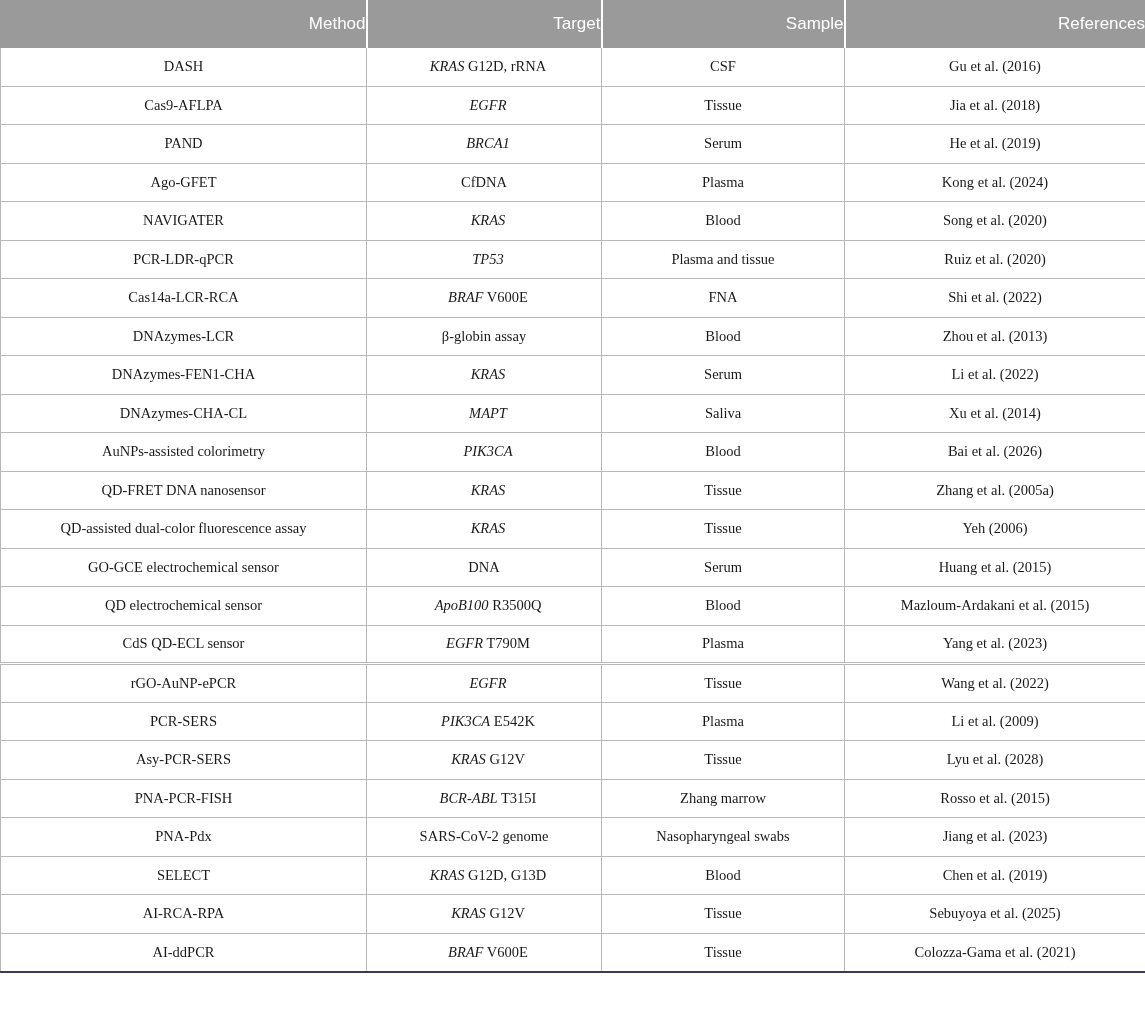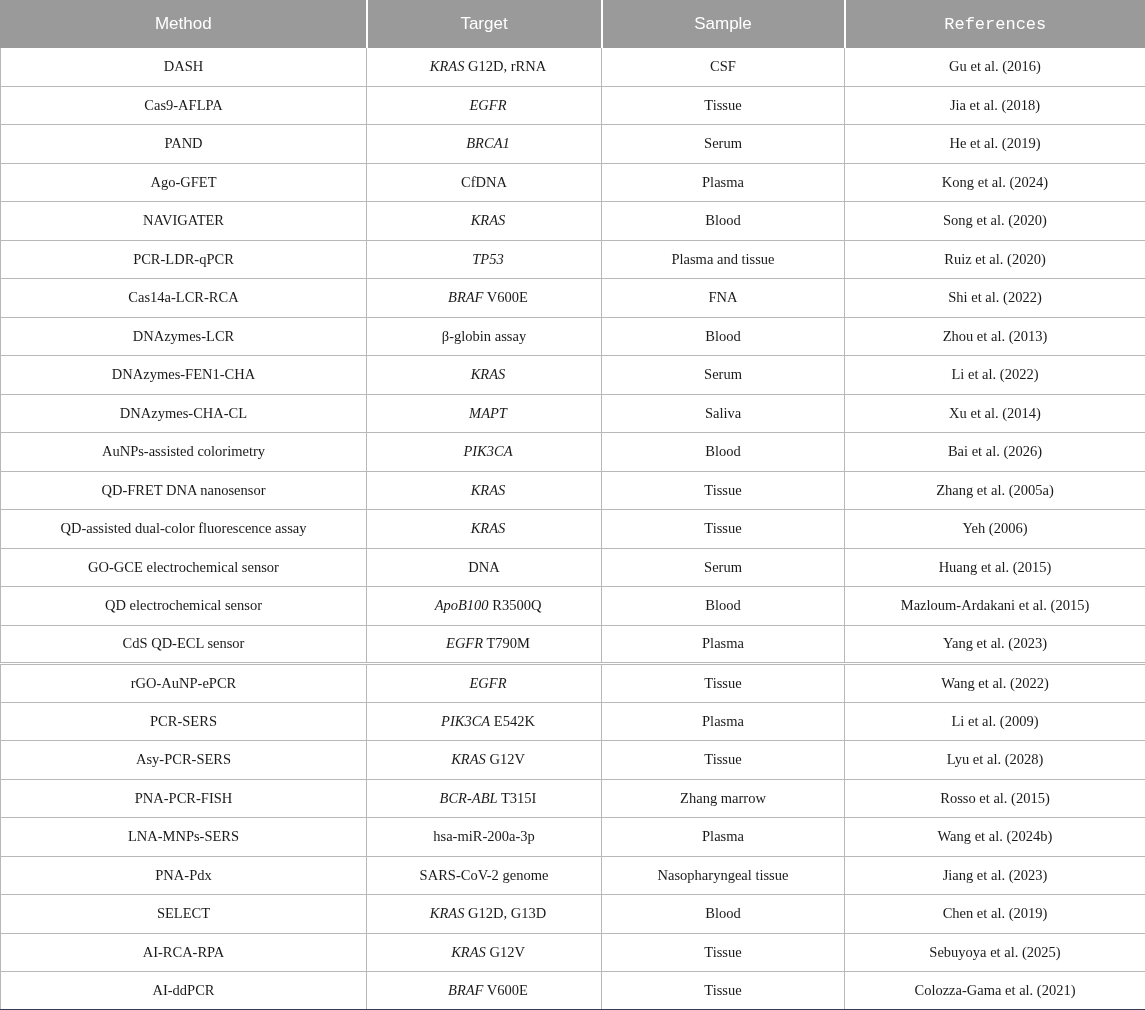--- a/index.html
+++ b/index.html
@@ -26,26 +26,26 @@
   col.c-sample { width: 243px; }
   col.c-refs   { width: 301px; }
 
   thead th {
     background: var(--header-bg);
     color: var(--header-text);
     font-family: "Liberation Sans", sans-serif;
     font-weight: 400;
     font-size: 17px;
     height: 47px;
-    text-align: center;
+    text-align: right;
     vertical-align: middle;
     border: 1px solid var(--header-bg);
     border-right: 2px solid #ffffff;
   }
-  thead th:last-child { border-right: 1px solid var(--header-bg); font-family: Liberation Mono, monospace; }
+  thead th:last-child { border-right: 1px solid var(--header-bg); }
 
   tbody td {
     font-family: "Liberation Serif", serif;
     font-size: 14.5px;
     color: var(--body-text);
     height: 38.5px;
     text-align: center;
     vertical-align: middle;
     border: 1px solid var(--border);
     padding: 2px 6px;
@@ -189,29 +189,23 @@
         <td>Tissue</td>
         <td>Lyu et al. (2028)</td>
       </tr>
       <tr>
         <td>PNA-PCR-FISH</td>
         <td><i>BCR-ABL</i> T315I</td>
         <td>Zhang marrow</td>
         <td>Rosso et al. (2015)</td>
       </tr>
       <tr>
-        <td>LNA-MNPs-SERS</td>
-        <td>hsa-miR-200a-3p</td>
-        <td>Plasma</td>
-        <td>Wang et al. (2024b)</td>
-      </tr>
-      <tr>
         <td>PNA-Pdx</td>
         <td>SARS-CoV-2 genome</td>
-        <td>Nasopharyngeal tissue</td>
+        <td>Nasopharyngeal swabs</td>
         <td>Jiang et al. (2023)</td>
       </tr>
       <tr>
         <td>SELECT</td>
         <td><i>KRAS</i> G12D, G13D</td>
         <td>Blood</td>
         <td>Chen et al. (2019)</td>
       </tr>
       <tr>
         <td>AI-RCA-RPA</td>

